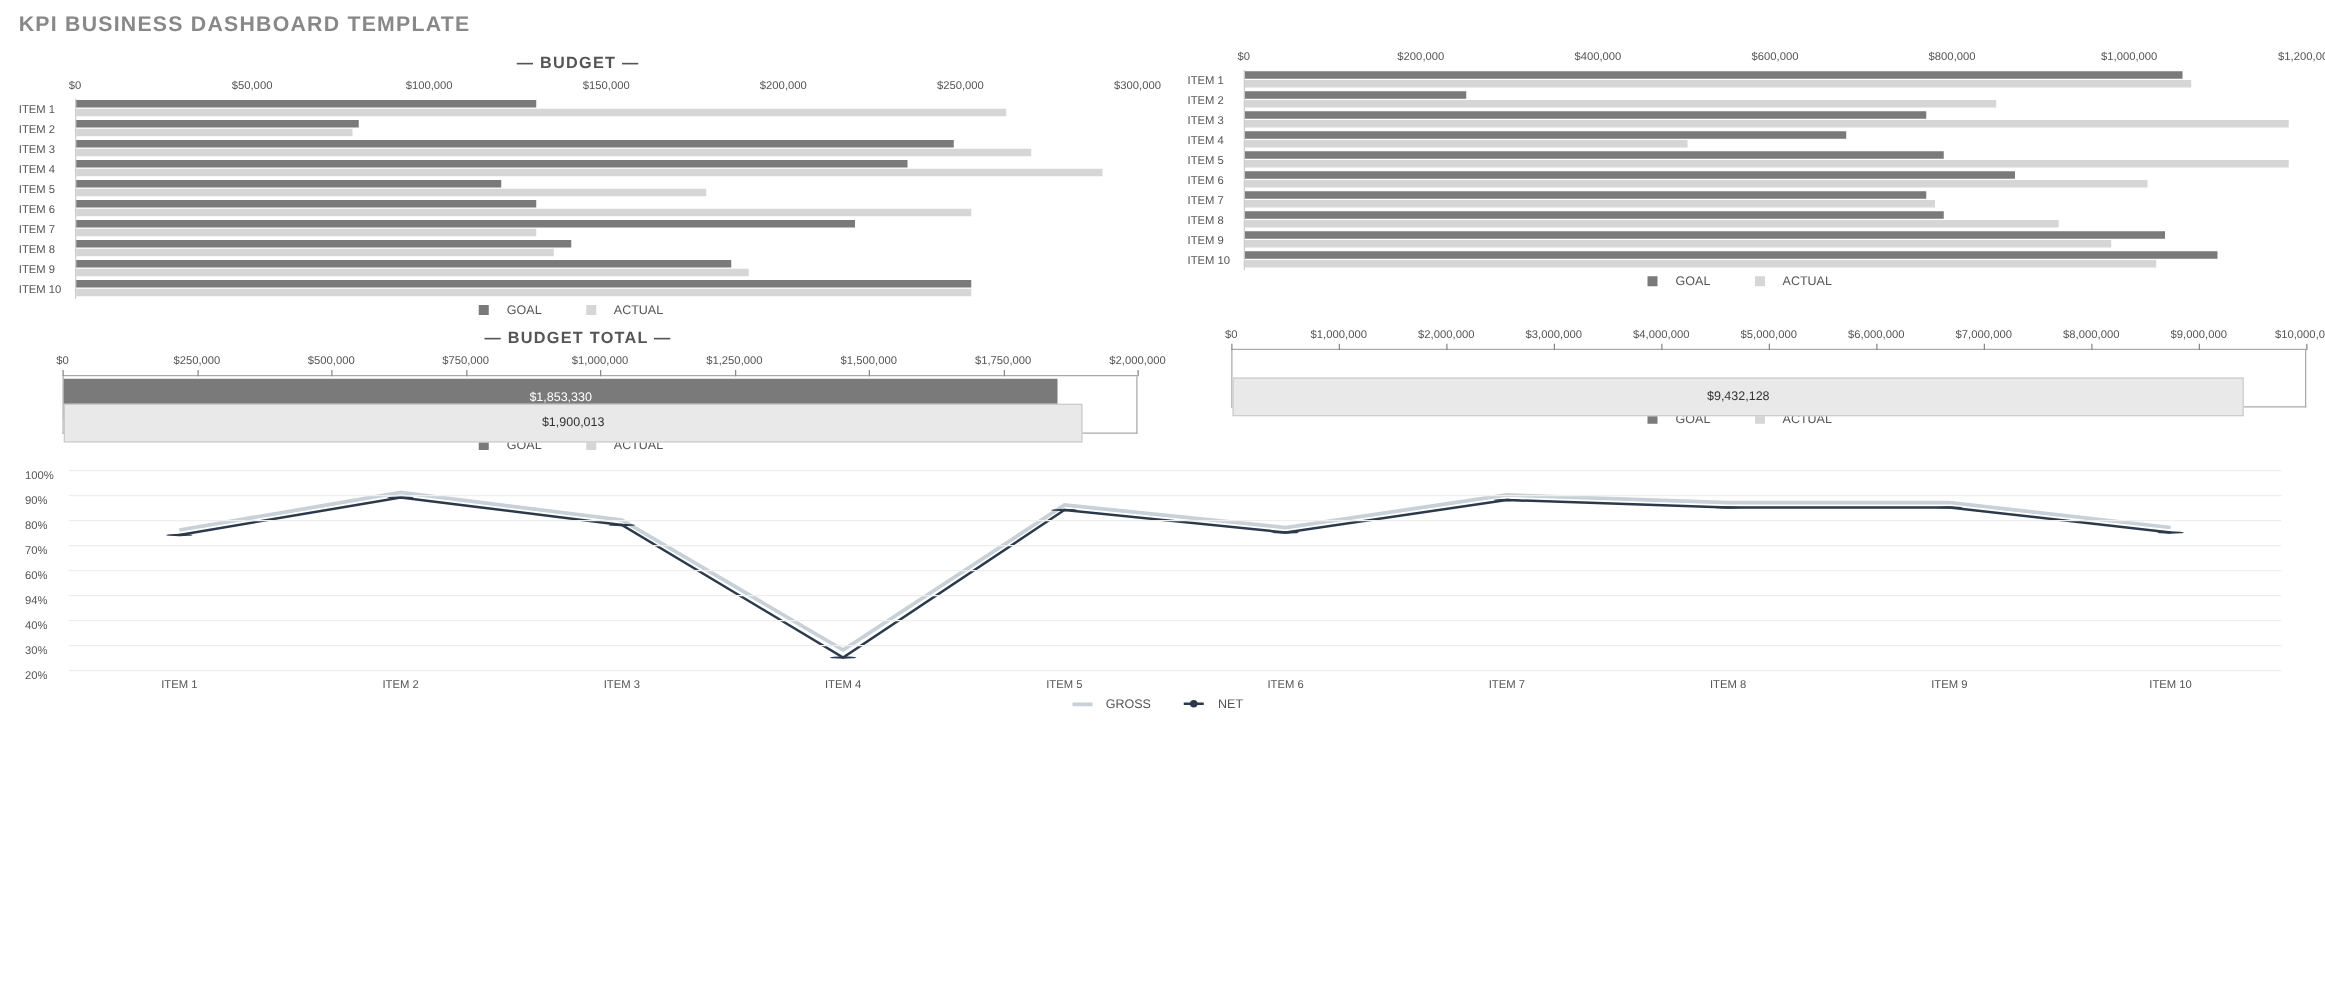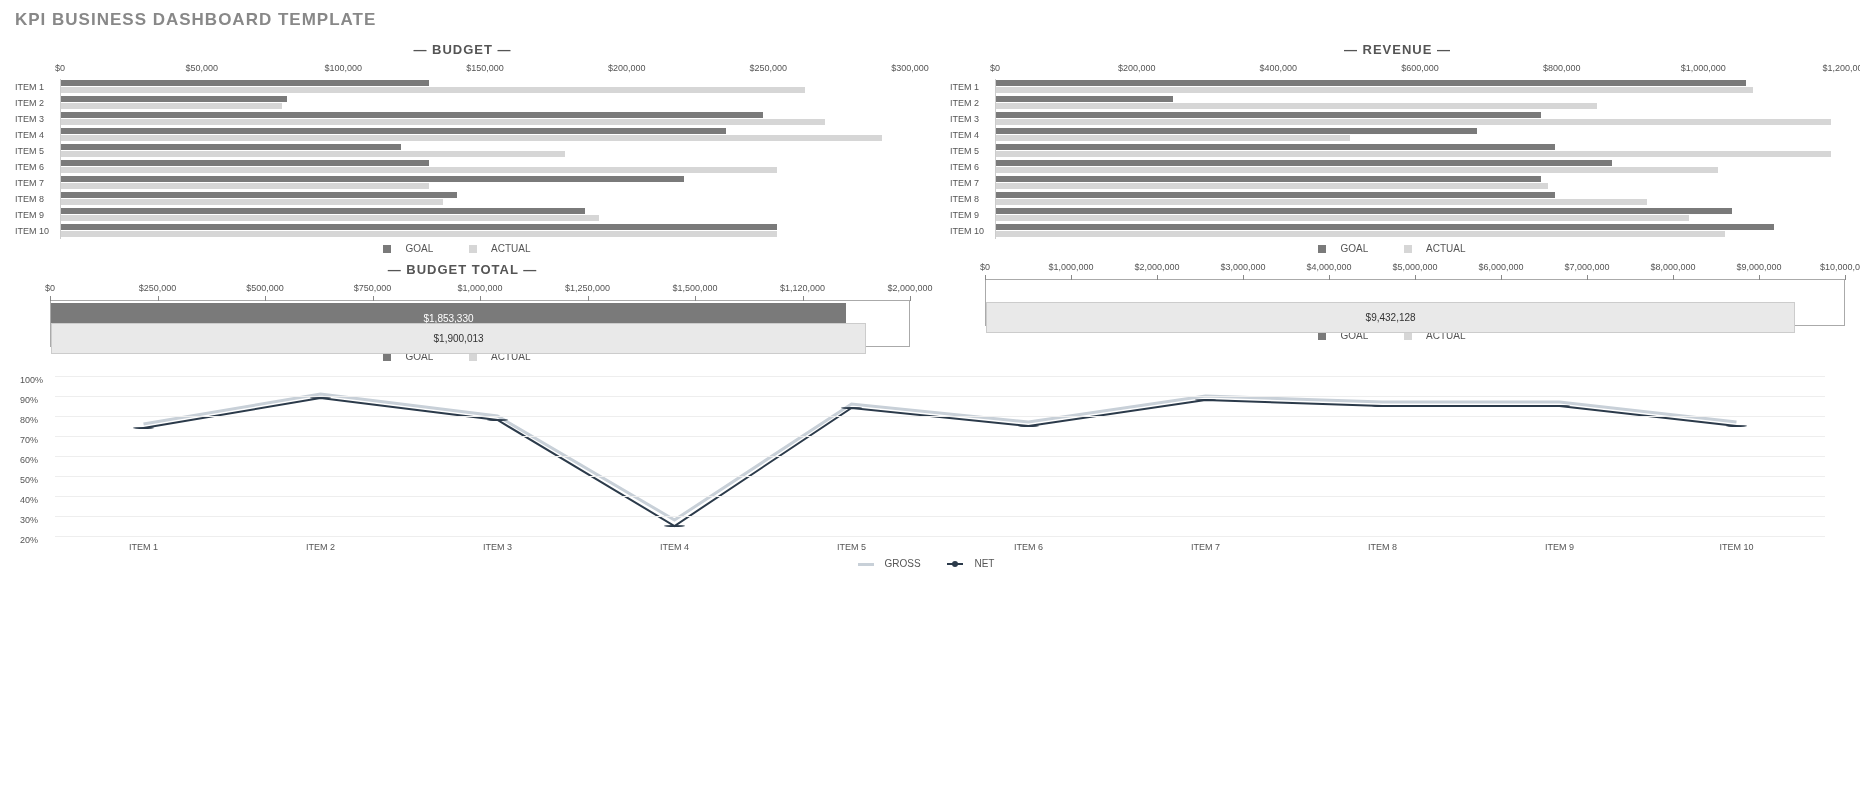--- a/index.html
+++ b/index.html
@@ -233,21 +233,20 @@
           </div>
         </div>
       </div>
     <div class="legend">
       <span><i class="swatch dark"></i><span>GOAL</span></span>
       <span><i class="swatch light"></i><span>ACTUAL</span></span>
     </div>
   </div>
 
   <div class="col">
-    <div class="chart-title">REVENUE</div>
     <div class="hbar-chart-wrap">
       <div class="x-axis" id="revenue-xaxis">
           <div class="tick" style="left: 0%;">$0</div>
           <div class="tick" style="left: 16.6667%;">$200,000</div>
           <div class="tick" style="left: 33.3333%;">$400,000</div>
           <div class="tick" style="left: 50%;">$600,000</div>
           <div class="tick" style="left: 66.6667%;">$800,000</div>
           <div class="tick" style="left: 83.3333%;">$1,000,000</div>
           <div class="tick" style="left: 100%;">$1,200,000</div>
         </div>
@@ -344,21 +343,21 @@
           <div class="tick" style="left: 25%;">$500,000</div>
           <div class="tk" style="left: 25%;"></div>
           <div class="tick" style="left: 37.5%;">$750,000</div>
           <div class="tk" style="left: 37.5%;"></div>
           <div class="tick" style="left: 50%;">$1,000,000</div>
           <div class="tk" style="left: 50%;"></div>
           <div class="tick" style="left: 62.5%;">$1,250,000</div>
           <div class="tk" style="left: 62.5%;"></div>
           <div class="tick" style="left: 75%;">$1,500,000</div>
           <div class="tk" style="left: 75%;"></div>
-          <div class="tick" style="left: 87.5%;">$1,120,000</div>
+          <div class="tick" style="left: 87.5%;">$1,750,000</div>
           <div class="tk" style="left: 87.5%;"></div>
           <div class="tick" style="left: 100%;">$2,000,000</div>
           <div class="tk" style="left: 100%;"></div>
         </div>
       <div class="total-bars" id="budget-total-bars">
           <div class="total-bar goal" style="width: 92.6665%;">$1,853,330</div>
           <div class="total-bar actual" style="width: 95.0006%;">$1,900,013</div>
         </div>
     </div>
     <div class="legend">
@@ -423,21 +422,21 @@
   <div class="y-tick" style="bottom: auto; top: calc(0% - 6px);">100%</div>
       <div class="y-grid" style="top: 0%;"></div>
       <div class="y-tick" style="bottom: auto; top: calc(12.5% - 6px);">90%</div>
       <div class="y-grid" style="top: 12.5%;"></div>
       <div class="y-tick" style="bottom: auto; top: calc(25% - 6px);">80%</div>
       <div class="y-grid" style="top: 25%;"></div>
       <div class="y-tick" style="bottom: auto; top: calc(37.5% - 6px);">70%</div>
       <div class="y-grid" style="top: 37.5%;"></div>
       <div class="y-tick" style="bottom: auto; top: calc(50% - 6px);">60%</div>
       <div class="y-grid" style="top: 50%;"></div>
-      <div class="y-tick" style="bottom: auto; top: calc(62.5% - 6px);">50%</div>
+      <div class="y-tick" style="bottom: auto; top: calc(62.5% - 6px);">94%</div>
       <div class="y-grid" style="top: 62.5%;"></div>
       <div class="y-tick" style="bottom: auto; top: calc(75% - 6px);">40%</div>
       <div class="y-grid" style="top: 75%;"></div>
       <div class="y-tick" style="bottom: auto; top: calc(87.5% - 6px);">30%</div>
       <div class="y-grid" style="top: 87.5%;"></div>
       <div class="y-tick" style="bottom: auto; top: calc(100% - 6px);">20%</div>
       <div class="y-grid" style="top: 100%;"></div>
       <div class="x-tick-line" style="left: 5%;">ITEM 1</div>
       <div class="x-tick-line" style="left: 15%;">ITEM 2</div>
       <div class="x-tick-line" style="left: 25%;">ITEM 3</div>

